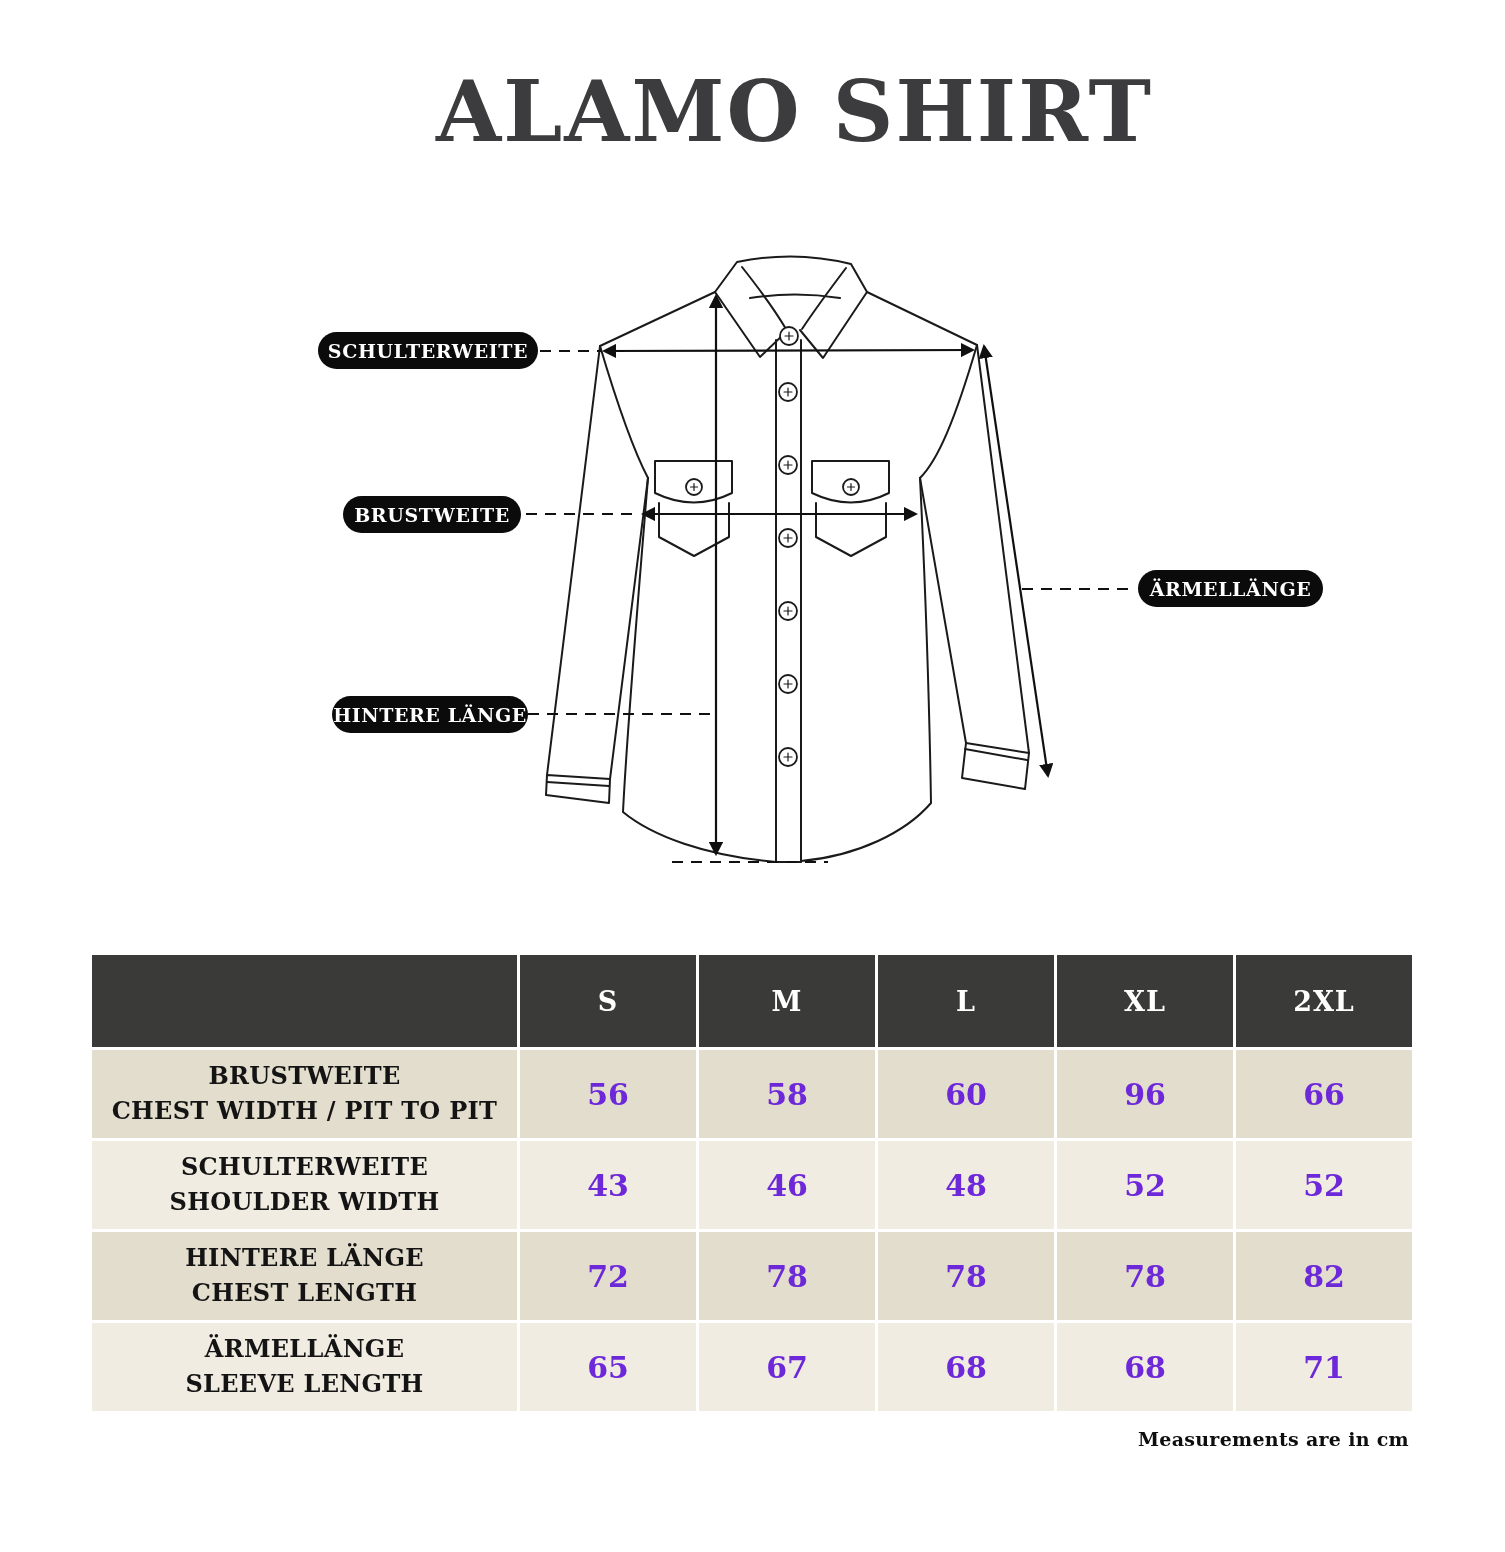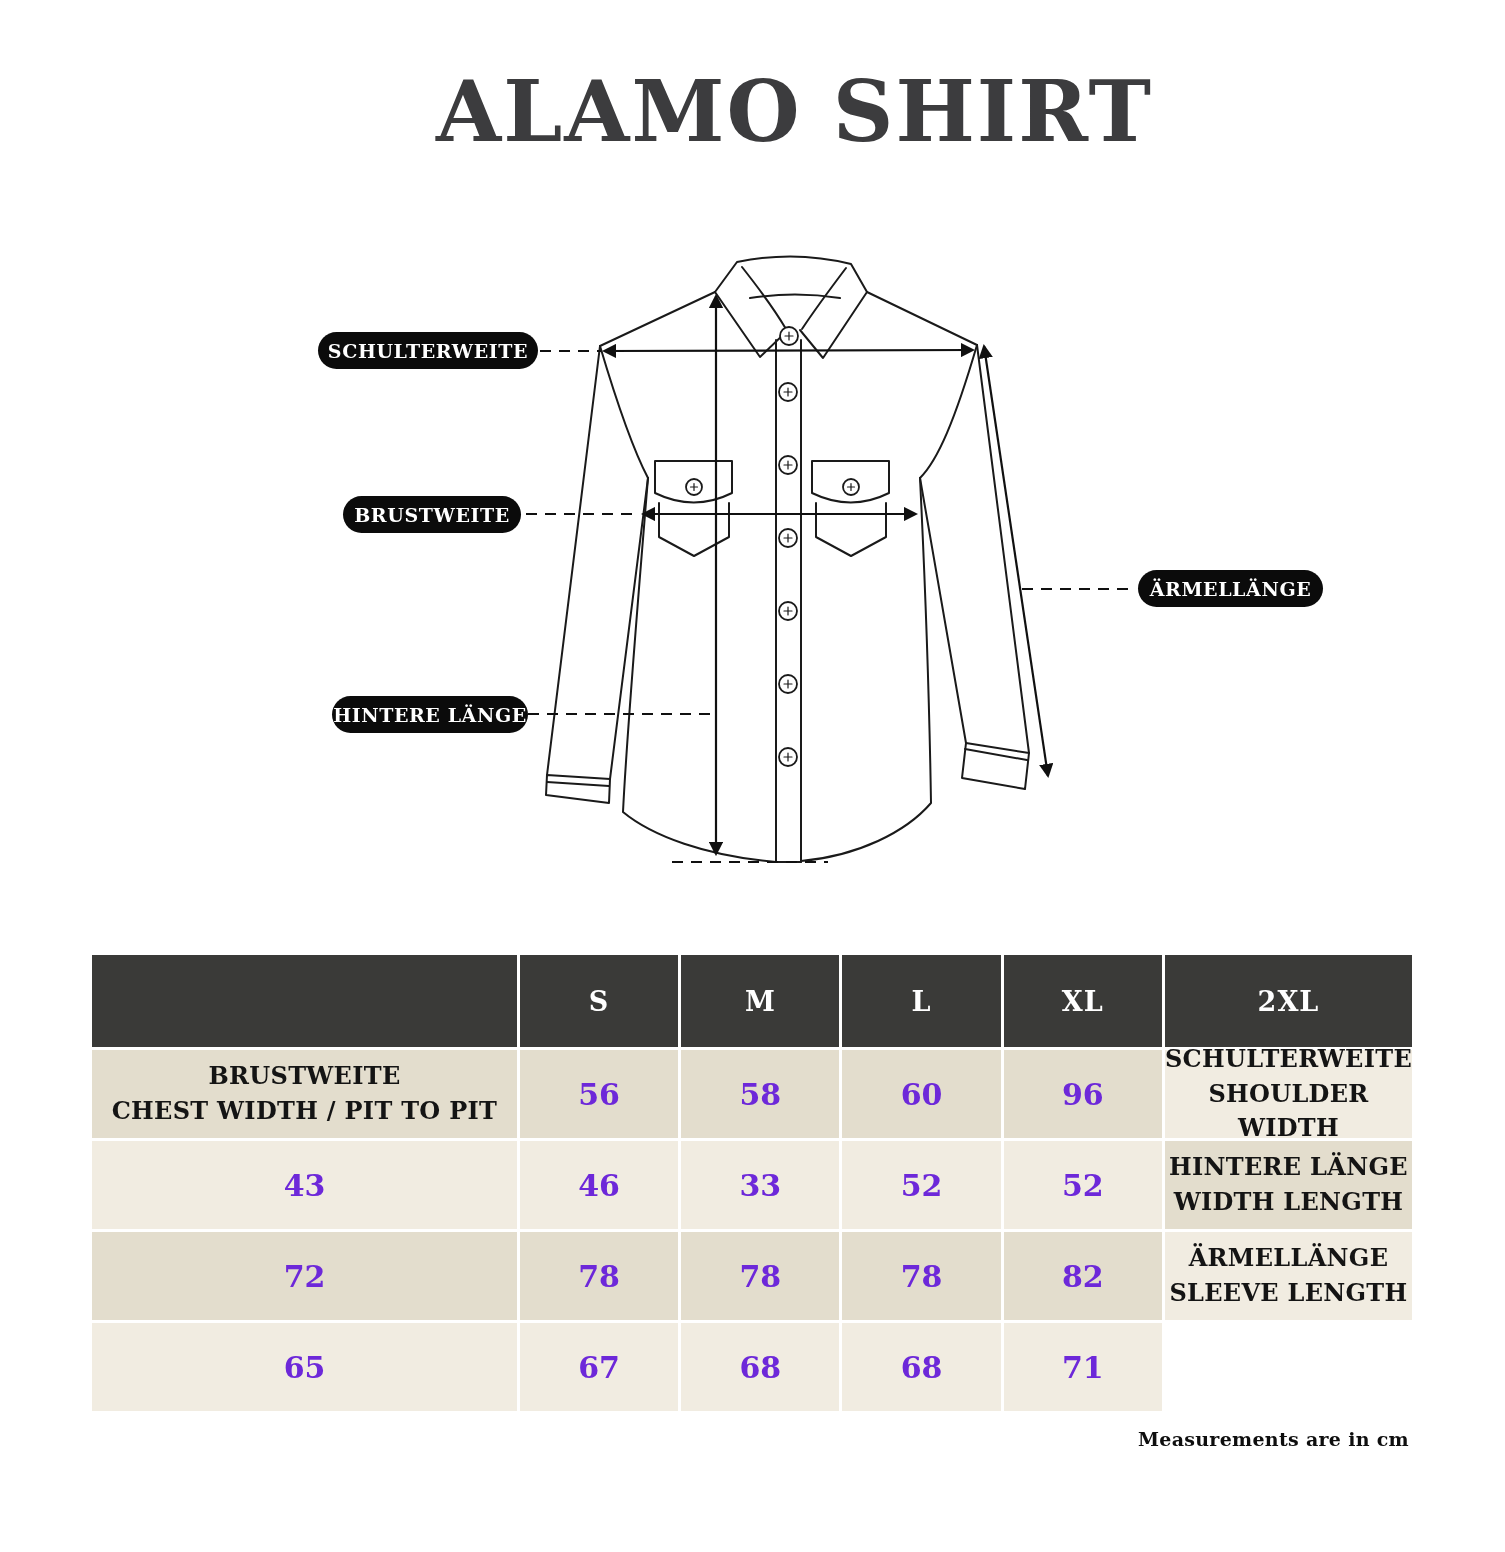--- a/index.html
+++ b/index.html
@@ -186,34 +186,35 @@
     <div class="cell th">2XL</div>
 
     <div class="cell row-dark label-cell">
       <span>BRUSTWEITE</span>
       <span>CHEST WIDTH / PIT TO PIT</span>
     </div>
     <div class="cell row-dark val-cell">56</div>
     <div class="cell row-dark val-cell">58</div>
     <div class="cell row-dark val-cell">60</div>
     <div class="cell row-dark val-cell">96</div>
+    <div class="cell row-dark val-cell">66</div>
 
     <div class="cell row-light label-cell">
       <span>SCHULTERWEITE</span>
       <span>SHOULDER WIDTH</span>
     </div>
     <div class="cell row-light val-cell">43</div>
     <div class="cell row-light val-cell">46</div>
-    <div class="cell row-light val-cell">33</div>
+    <div class="cell row-light val-cell">48</div>
     <div class="cell row-light val-cell">52</div>
     <div class="cell row-light val-cell">52</div>
 
     <div class="cell row-dark label-cell">
       <span>HINTERE LÄNGE</span>
-      <span>WIDTH LENGTH</span>
+      <span>CHEST LENGTH</span>
     </div>
     <div class="cell row-dark val-cell">72</div>
     <div class="cell row-dark val-cell">78</div>
     <div class="cell row-dark val-cell">78</div>
     <div class="cell row-dark val-cell">78</div>
     <div class="cell row-dark val-cell">82</div>
 
     <div class="cell row-light label-cell">
       <span>ÄRMELLÄNGE</span>
       <span>SLEEVE LENGTH</span>

